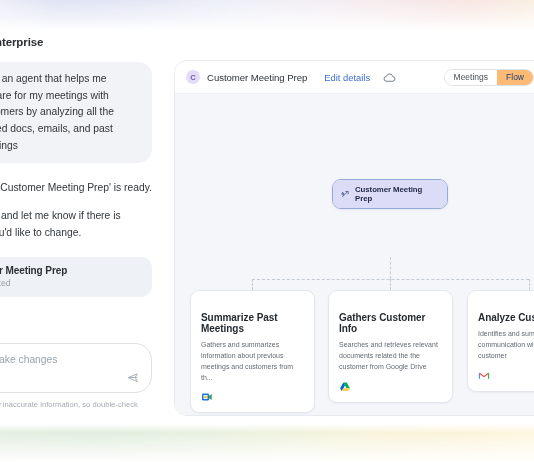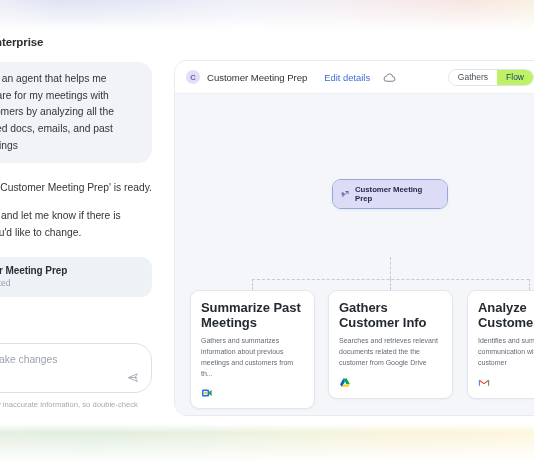--- a/index.html
+++ b/index.html
@@ -188,21 +188,21 @@
   }
   .seg {
     font-size: 8.5px;
     padding: 0 9px;
     display: flex; align-items: center;
     color: #4a5058;
     background: #fff;
     white-space: nowrap;
   }
   .seg.active {
-    background: #bef264;
+    background: #fdba74;
     color: #1d3f76;
     font-weight: 500;
   }
 
   .canvas-body {
     flex: 1;
     position: relative;
     background: #f4f6fa;
   }
 
@@ -247,24 +247,25 @@
     position: absolute;
     top: 196px;
     width: 125px;
     background: #ffffff;
     border: 1px solid #e3e7ed;
     border-radius: 9px;
     padding: 9px 10px 9px 10px;
     box-shadow: 0 1px 2px rgba(40,60,100,0.05);
   }
   .node-child-title {
-    font-size: 13px;
+    font-size: 10px;
     font-weight: 700;
     color: #252a30;
     letter-spacing: -0.05px;
+    margin-top: 12px;
   }
   .node-child-desc {
     margin-top: 6px;
     font-size: 7px;
     line-height: 1.55;
     color: #646b74;
   }
   .node-tool {
     margin-top: 8px;
     width: 12px; height: 12px;
@@ -321,21 +322,21 @@
     <div class="canvas-header">
       <div class="avatar">C</div>
       <div class="canvas-title">Customer Meeting Prep</div>
       <div class="edit-link">Edit details</div>
       <span class="cloud-icon">
         <svg viewBox="0 0 24 24" fill="none" stroke="currentColor" stroke-width="1.7" stroke-linecap="round" stroke-linejoin="round">
           <path d="M6.5 19a4.5 4.5 0 0 1-.3-9A6 6 0 0 1 18 10.5a3.8 3.8 0 0 1-.4 8.5z"></path>
         </svg>
       </span>
       <div class="seg-toggle">
-        <div class="seg">Gathers</div>
+        <div class="seg">Meetings</div>
         <div class="seg active">Flow</div>
       </div>
     </div>
 
     <div class="canvas-body">
 
       <div class="conn v" style="left:215px; top:163px; height:22px;"></div>
       <div class="conn h" style="left:77px; top:185px; width:277px;"></div>
       <div class="conn v" style="left:77px; top:185px; height:11px;"></div>
       <div class="conn v" style="left:215px; top:185px; height:11px;"></div>

